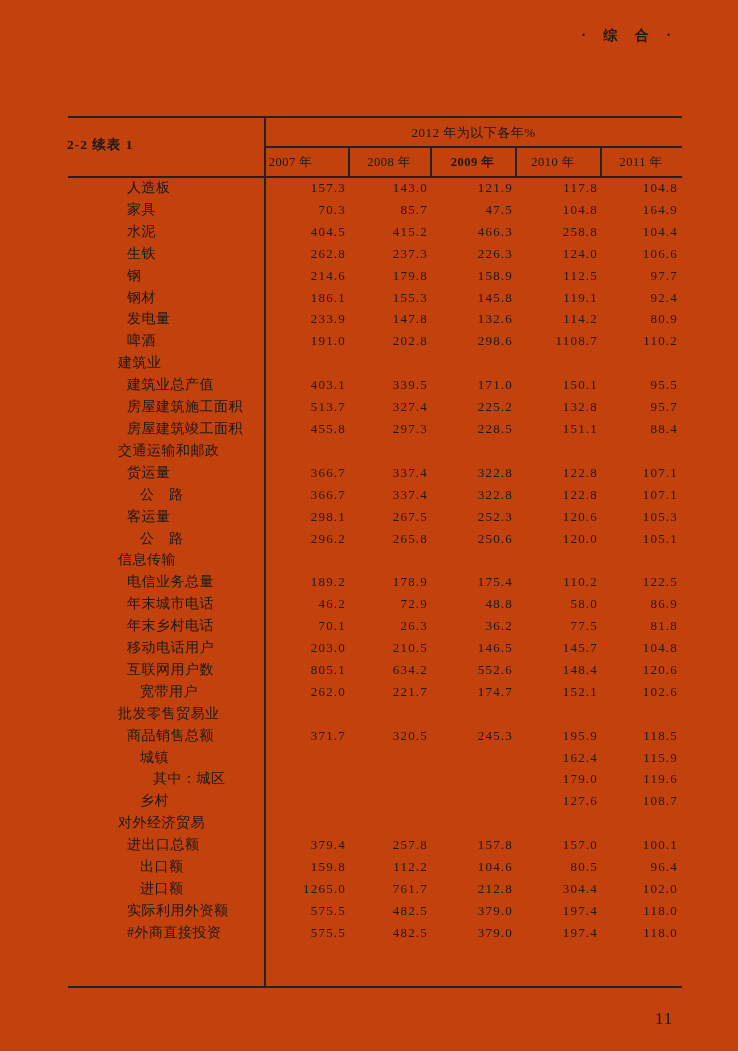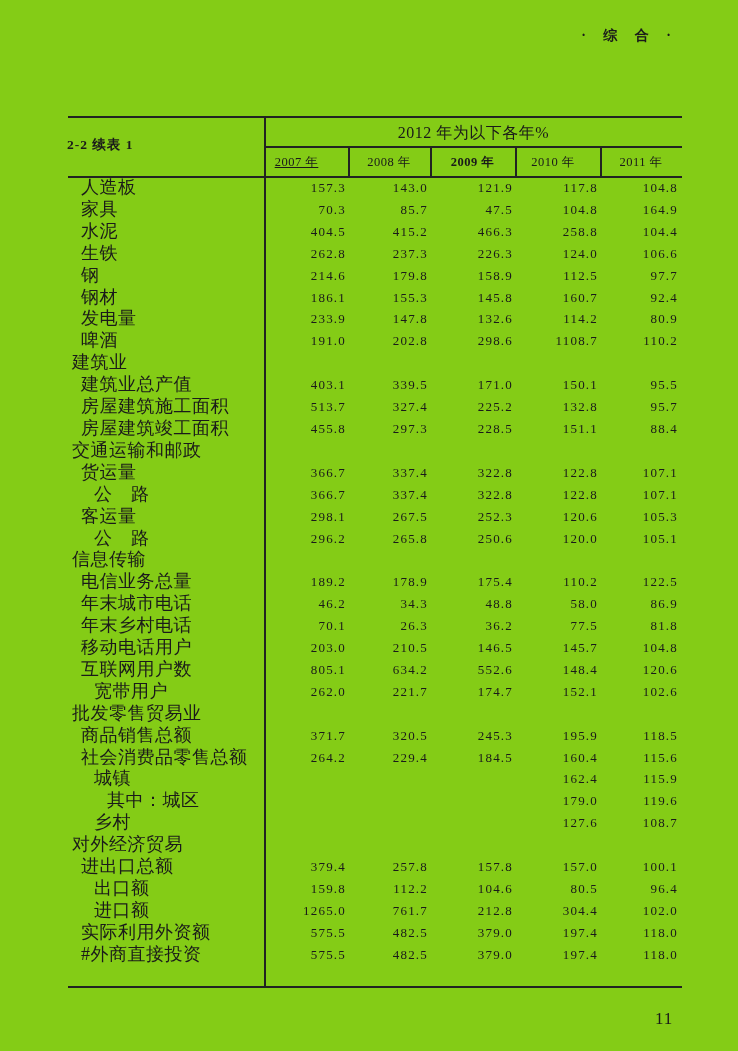--- a/index.html
+++ b/index.html
@@ -4,21 +4,21 @@
 <style>
   html,body{margin:0;padding:0;}
   body{
     width:738px;height:1051px;
     background:#e8e8e8;
     font-family:"Liberation Serif","DejaVu Serif",serif;
     color:#1a1a1a;
   }
   .sheet{
     position:relative;width:738px;height:1051px;
-    background:#84cc16;overflow:hidden;
+    background:#c2410c;overflow:hidden;
   }
   .corner{
     position:absolute;top:27px;right:60px;
     font-size:14px;font-weight:bold;letter-spacing:7px;white-space:nowrap;
   }
   .title{
     position:absolute;left:67px;top:96px;
     font-size:13.5px;font-weight:bold;letter-spacing:1px;white-space:nowrap;margin-top:40px;
   }
   .table{
@@ -32,34 +32,34 @@
   .vline{position:absolute;background:#222;width:2px;}
   .divider{left:196px;top:0;height:872px;}
   .ysep{top:31px;height:29px;width:1.5px;}
   .ysep1{left:280px;} .ysep2{left:362px;} .ysep3{left:447px;} .ysep4{left:532px;}
   .ind-hdr{
     position:absolute;left:0;top:0;width:150px;height:61px;line-height:61px;
     padding-left:47px;font-size:13px;white-space:nowrap;
   }
   .span-hdr{
     position:absolute;left:197px;top:0;width:417px;height:30px;line-height:33px;
-    text-align:center;font-size:16px;letter-spacing:0.5px;white-space:nowrap;
+    text-align:center;font-size:13px;letter-spacing:0.5px;white-space:nowrap;
   }
   .year-hdr{
     position:absolute;top:31px;height:29px;line-height:30px;
     text-align:center;font-size:12.5px;letter-spacing:0.5px;white-space:nowrap;
   }
-  .y1{left:199px;width:59px;text-decoration:underline;}
+  .y1{left:193px;width:59px;}
   .y2{left:280px;width:82px;}
   .y3{left:362px;width:85px;font-weight:bold;}
   .y4{left:447px;width:76px;}
   .y5{left:532px;width:82px;}
   .tbody{position:absolute;left:0;top:61px;width:614px;}
   .trow{position:relative;height:21.92px;line-height:21.92px;}
-  .rlabel{font-size:18px;letter-spacing:0.5px;white-space:nowrap;}
+  .rlabel{font-size:14px;letter-spacing:0.5px;white-space:nowrap;margin-left:46px;}
   .ind0{padding-left:4px;}
   .ind1{padding-left:13px;}
   .ind2{padding-left:26px;}
   .ind3{padding-left:39px;}
   .val{
     position:absolute;top:0;font-size:13px;letter-spacing:1.2px;white-space:nowrap;
   }
   .v1{right:336px;} .v2{right:254px;} .v3{right:169px;} .v4{right:84px;margin-left:15px;} .v5{right:4px;}
   .pageno{
     position:absolute;left:655px;top:1009px;font-size:17px;letter-spacing:1px;
@@ -129,21 +129,21 @@
           <span class="val v2">179.8</span>
           <span class="val v3">158.9</span>
           <span class="val v4">112.5</span>
           <span class="val v5">97.7</span>
         </div>
         <div class="trow">
           <div class="rlabel ind1">钢材</div>
           <span class="val v1">186.1</span>
           <span class="val v2">155.3</span>
           <span class="val v3">145.8</span>
-          <span class="val v4">160.7</span>
+          <span class="val v4">119.1</span>
           <span class="val v5">92.4</span>
         </div>
         <div class="trow">
           <div class="rlabel ind1">发电量</div>
           <span class="val v1">233.9</span>
           <span class="val v2">147.8</span>
           <span class="val v3">132.6</span>
           <span class="val v4">114.2</span>
           <span class="val v5">80.9</span>
         </div>
@@ -224,21 +224,21 @@
           <div class="rlabel ind1">电信业务总量</div>
           <span class="val v1">189.2</span>
           <span class="val v2">178.9</span>
           <span class="val v3">175.4</span>
           <span class="val v4">110.2</span>
           <span class="val v5">122.5</span>
         </div>
         <div class="trow">
           <div class="rlabel ind1">年末城市电话</div>
           <span class="val v1">46.2</span>
-          <span class="val v2">34.3</span>
+          <span class="val v2">72.9</span>
           <span class="val v3">48.8</span>
           <span class="val v4">58.0</span>
           <span class="val v5">86.9</span>
         </div>
         <div class="trow">
           <div class="rlabel ind1">年末乡村电话</div>
           <span class="val v1">70.1</span>
           <span class="val v2">26.3</span>
           <span class="val v3">36.2</span>
           <span class="val v4">77.5</span>
@@ -273,28 +273,20 @@
         </div>
         <div class="trow">
           <div class="rlabel ind1">商品销售总额</div>
           <span class="val v1">371.7</span>
           <span class="val v2">320.5</span>
           <span class="val v3">245.3</span>
           <span class="val v4">195.9</span>
           <span class="val v5">118.5</span>
         </div>
         <div class="trow">
-          <div class="rlabel ind1">社会消费品零售总额</div>
-          <span class="val v1">264.2</span>
-          <span class="val v2">229.4</span>
-          <span class="val v3">184.5</span>
-          <span class="val v4">160.4</span>
-          <span class="val v5">115.6</span>
-        </div>
-        <div class="trow">
           <div class="rlabel ind2">城镇</div>
           <span class="val v4">162.4</span>
           <span class="val v5">115.9</span>
         </div>
         <div class="trow">
           <div class="rlabel ind3">其中：城区</div>
           <span class="val v4">179.0</span>
           <span class="val v5">119.6</span>
         </div>
         <div class="trow">

